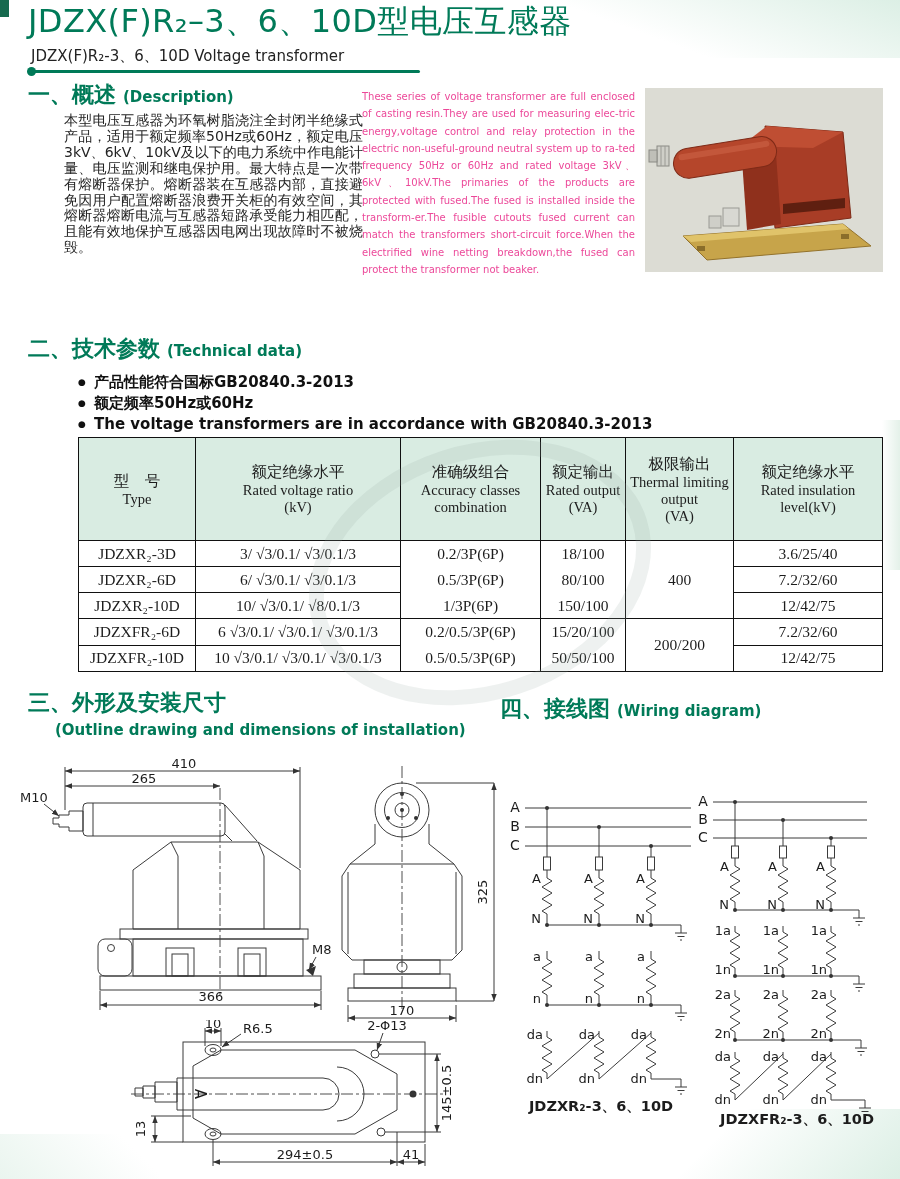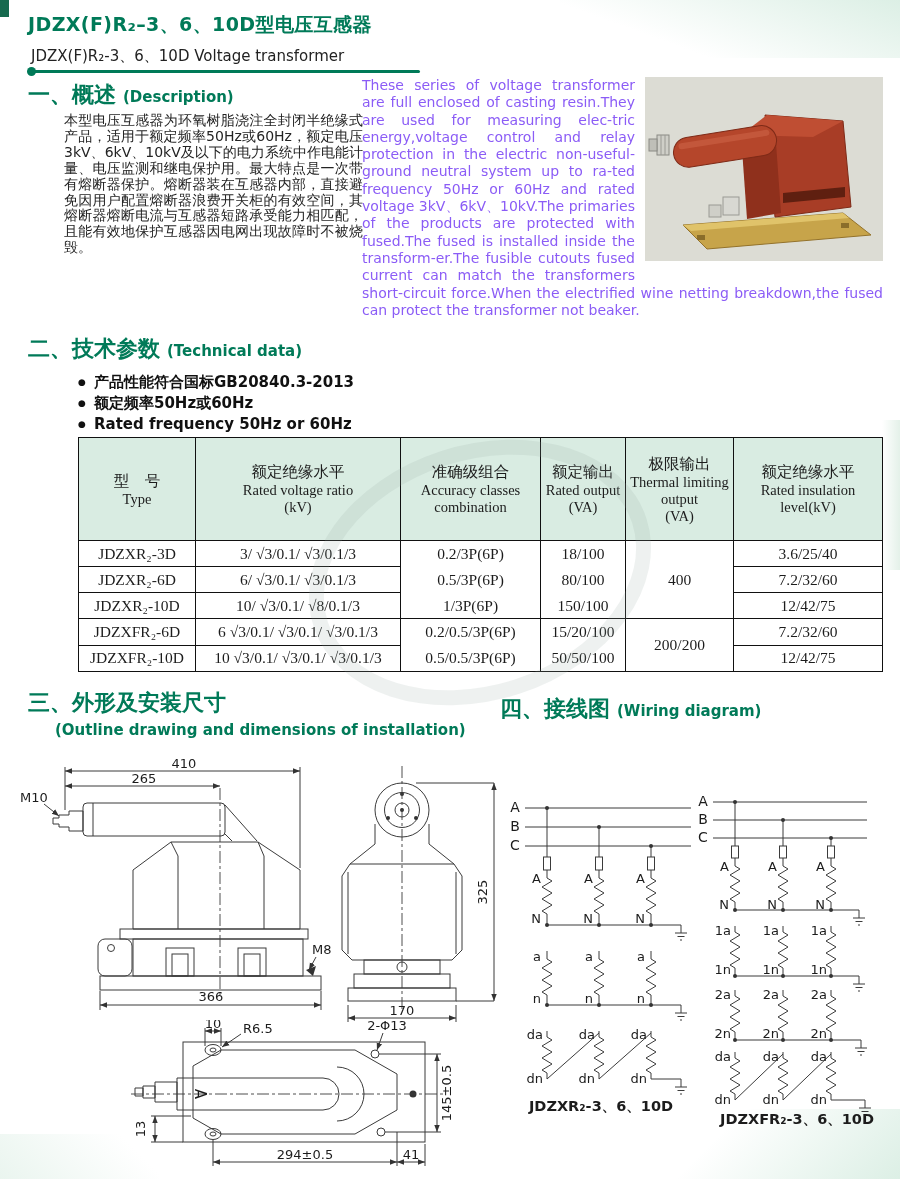--- a/index.html
+++ b/index.html
@@ -1,28 +1,28 @@
 <!DOCTYPE html>
 <html><head>
 <meta charset="utf-8">
 <style>
   html,body{margin:0;padding:0;background:#ffffff;}
   #page{position:relative;width:900px;height:1179px;background:#ffffff;overflow:hidden;
         font-family:"DejaVu Sans","Liberation Sans",sans-serif;color:#1c1c1c;}
   .abs{position:absolute;}
   .green{color:#007a58;}
-  .title{left:28px;top:12px;font-size:19px;font-weight:bold;letter-spacing:.4px;}
+  .title{left:28px;top:0;font-size:32px;font-weight:normal;letter-spacing:.4px;}
   .subtitle{left:31px;top:47px;font-size:15px;color:#222;}
   .rule{left:30px;top:70px;width:390px;height:3px;background:#007a58;border-radius:2px;}
   .rule .dot{position:absolute;left:-3px;top:-3px;width:9px;height:9px;border-radius:50%;background:#007a58;}
   .sec-head{font-weight:bold;color:#007a58;white-space:nowrap;}
   .sec-head .cn{font-size:22px;}
   .sec-head .en{font-size:15px;margin-left:7px;}
   .desc-cn{left:64px;top:113px;width:299px;font-size:14px;line-height:15.9px;text-align:justify;color:#232323;}
-  .desc-en{left:362px;top:77px;width:521px;font-size:14px;line-height:17.3px;text-align:justify;color:#8b5cf6;}
+  .desc-en{left:362px;top:88px;width:521px;font-size:10px;line-height:17.3px;text-align:justify;color:#ec4899;}
   .photo{float:right;width:238px;height:184px;margin:0 0 8px 10px;background:#dcdcd4;}
   .bullets{left:78px;top:372px;width:680px;margin:0;padding:0;}
   .bullets li{list-style:none;font-size:15px;font-weight:700;line-height:21px;position:relative;padding-left:16px;color:#111;}
   .bullets li::before{content:"\25CF";position:absolute;left:0;top:0;font-size:9px;line-height:21px;}
   .ttable{left:78px;top:437px;width:804px;border-collapse:collapse;table-layout:fixed;
           font-family:"Liberation Serif","DejaVu Serif",serif;text-align:center;z-index:1;}
   .ttable th,.ttable td{border:1.4px solid #111;overflow:hidden;}
   .ttable thead th{background:#d9ece2;font-weight:normal;padding:3px 2px;height:96px;vertical-align:middle;}
   .hcn{font-size:15.5px;line-height:20px;}
   .hen{font-size:14.5px;line-height:17px;}
@@ -97,20 +97,21 @@
     </div>
     <span>These series of voltage transformer are full enclosed of casting resin.They are used for measuring elec-tric energy,voltage control and relay protection in the electric non-useful-ground neutral system up to ra-ted frequency 50Hz or 60Hz and rated voltage 3kV、6kV、10kV.The primaries of the products are protected with fused.The fused is installed inside the transform-er.The fusible cutouts fused current can match the transformers short-circuit force.When the electrified wine netting breakdown,the fused can protect the transformer not beaker.</span>
   </div>
 
   <div class="abs sec-head" style="left:28px;top:334px;">
     <span class="cn">二、技术参数</span><span class="en">(Technical data)</span>
   </div>
   <ul class="abs bullets">
     <li>产品性能符合国标GB20840.3-2013</li>
     <li>额定频率50Hz或60Hz</li>
+    <li>The voltage transformers are in accordance with GB20840.3-2013</li>
     <li>Rated frequency 50Hz or 60Hz</li>
   </ul>
 
   <table class="abs ttable">
     <colgroup>
         <col style="width:117px">
         <col style="width:205px">
         <col style="width:140px">
         <col style="width:85px">
         <col style="width:108px">

